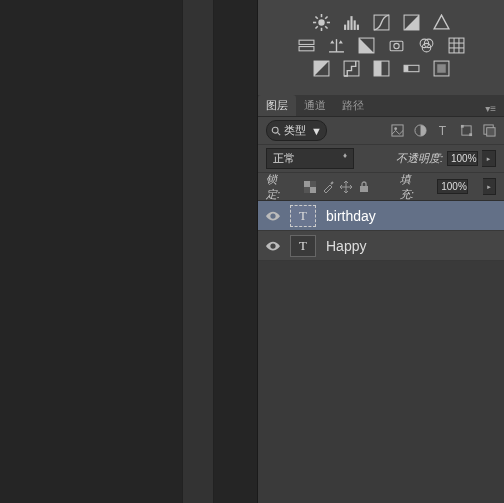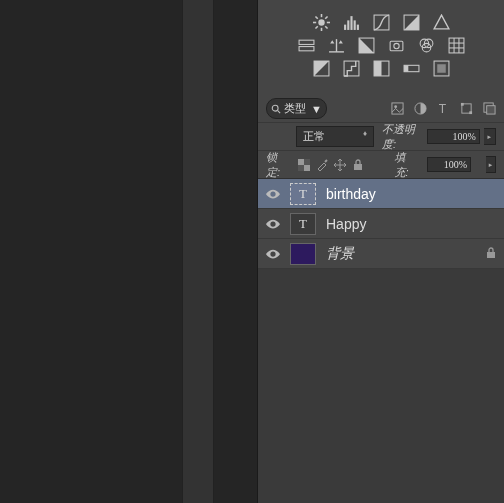--- a/index.html
+++ b/index.html
@@ -15,23 +15,23 @@
 .tab.active { background:#454545; color:#ddd; }
 .tab-menu { margin-left:auto; color:#999; font-size:10px; padding:2px 4px; cursor:pointer; }
 .filter-row { display:flex; align-items:center; padding:4px 8px; gap:8px; border-bottom:1px solid #383838; height:28px; }
 .kind-dd { display:flex; align-items:center; background:#333; border:1px solid #222; border-radius:10px; padding:2px 4px; gap:3px; cursor:pointer; }
 .kind-dd svg { width:10px; height:10px; fill:#bbb; }
 .kind-dd span { color:#ddd; font-size:11px; }
 .dd-arrow { font-size:8px; color:#aaa; margin-left:2px; }
 .filter-icons { display:flex; gap:10px; margin-left:auto; }
 .filter-icons svg { width:13px; height:13px; fill:#aaa; cursor:pointer; }
 .blend-row { display:flex; align-items:center; padding:4px 8px; gap:4px; border-bottom:1px solid #383838; height:28px; }
-.blend-dd { background:#333; border:1px solid #222; padding:2px 6px; font-size:11px; color:#ddd; width:88px; display:flex; justify-content:space-between; cursor:pointer;margin-left:30px; }
+.blend-dd { background:#333; border:1px solid #222; padding:2px 6px; font-size:11px; color:#ddd; width:88px; display:flex; justify-content:space-between; cursor:pointer; }
 .lbl { font-size:11px; color:#ccc;font-style:italic; }
-.pct { background:#333; border:1px solid #222; font-size:10px; color:#ddd; padding:1px 3px; width:60px; text-align:right;font-family:Liberation Serif, serif; }
+.pct { background:#333; border:1px solid #222; font-size:10px; color:#ddd; padding:1px 3px; width:31px; text-align:right; }
 .pct-btn { width:14px; height:17px; background:#333; border:1px solid #222; border-left:none; font-size:7px; color:#aaa; display:flex; align-items:center; justify-content:center; cursor:pointer; }
 .lock-row { display:flex; align-items:center; padding:4px 8px; gap:15px; border-bottom:1px solid #2f2f2f; height:28px; }
 .lock-icons { display:flex; gap:6px; }
 .lock-icons svg { width:12px; height:12px; fill:#999; cursor:pointer; }
 .spacer { flex:1; }
 .layers { background:#454545; }
 .layer { display:flex; align-items:center; height:30px; border-bottom:1px solid #383838; padding:0 8px; gap:10px; cursor:pointer; }
 .layer.selected { background:#637087; }
 .layer.selected .lname { color:#fff; }
 .vis { width:14px; display:flex; justify-content:center; cursor:pointer; }
@@ -136,20 +136,26 @@
           <rect x="1" y="5" width="14" height="6" fill="none" stroke="#c8c8c8"></rect>
           <rect x="1" y="5" width="4" height="6"></rect>
         </svg>
       <svg viewBox="0 0 16 16">
           <rect x="1" y="1" width="14" height="14" fill="none" stroke="#c8c8c8"></rect>
           <rect x="4" y="4" width="8" height="8" fill="#888"></rect>
         </svg>
     </div>
   </div>
 
+  <div class="tabs">
+    <div class="tab active">图层</div>
+    <div class="tab">通道</div>
+    <div class="tab">路径</div>
+    <div class="tab-menu">▾≡</div>
+  </div>
 
   <div class="filter-row">
     <div class="kind-dd">
       <svg viewBox="0 0 12 12">
           <circle cx="5" cy="5" r="3.5" fill="none" stroke="#bbb" stroke-width="1.3"></circle>
           <line x1="8" y1="8" x2="11" y2="11" stroke="#bbb" stroke-width="1.3"></line>
         </svg>
       <span>类型</span>
       <span class="dd-arrow">▼</span>
     </div>
@@ -230,29 +236,16 @@
     </div>
     <div class="layer">
       <div class="vis">
           <svg viewBox="0 0 16 10">
             <path d="M8 0 C3 0 0 5 0 5 S3 10 8 10 S16 5 16 5 S13 0 8 0 Z M8 8 A3 3 0 1 1 8 2 A3 3 0 0 1 8 8 Z"></path>
           </svg>
         </div>
       <div class="thumb">T</div>
       <span class="lname">Happy</span>
     </div>
-    <div class="layer">
-      <div class="vis">
-          <svg viewBox="0 0 16 10">
-            <path d="M8 0 C3 0 0 5 0 5 S3 10 8 10 S16 5 16 5 S13 0 8 0 Z M8 8 A3 3 0 1 1 8 2 A3 3 0 0 1 8 8 Z"></path>
-          </svg>
-        </div>
-      <div class="thumb bg"></div>
-      <span class="lname italic">背景</span>
-      <div class="lock-ind"><svg viewBox="0 0 10 12">
-            <rect x="1" y="5" width="8" height="6"></rect>
-            <path d="M3 5 L3 3 A2 2 0 0 1 7 3 L7 5" fill="none" stroke="#999" stroke-width="1.3"></path>
-          </svg></div>
-    </div>
   </div>
 
   <div class="rest"></div>
 </div>
 
 </body></html>

